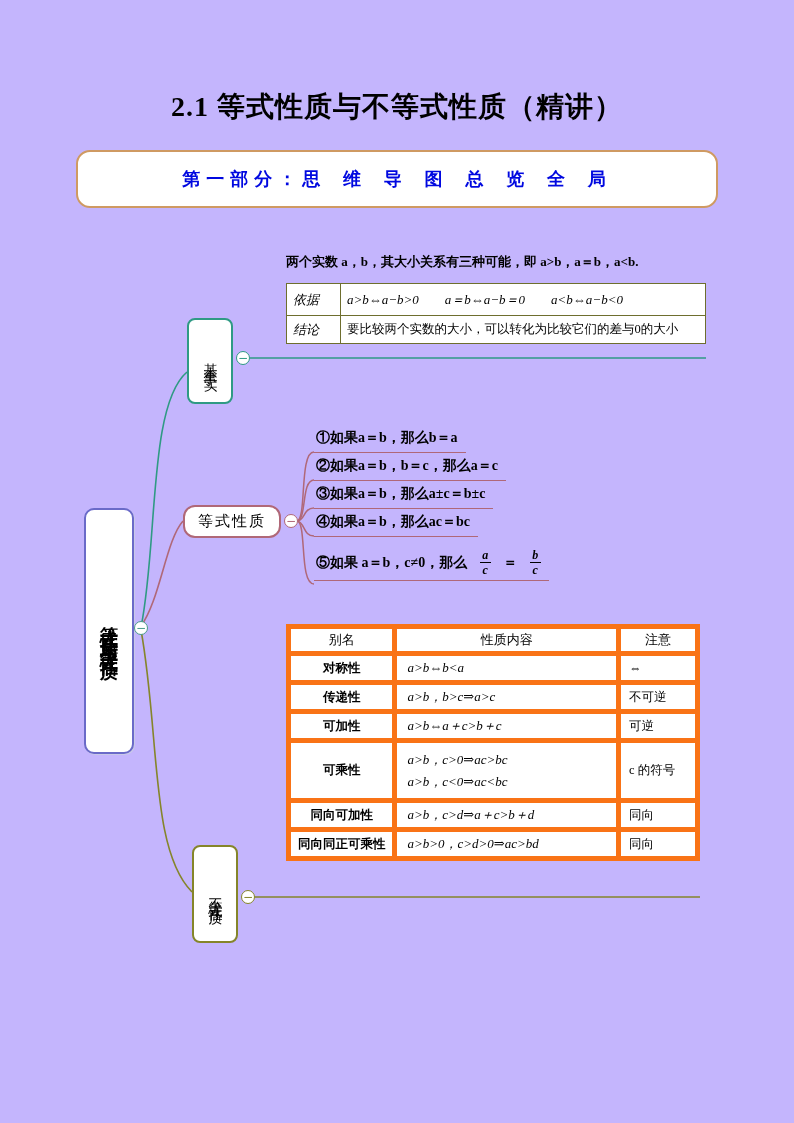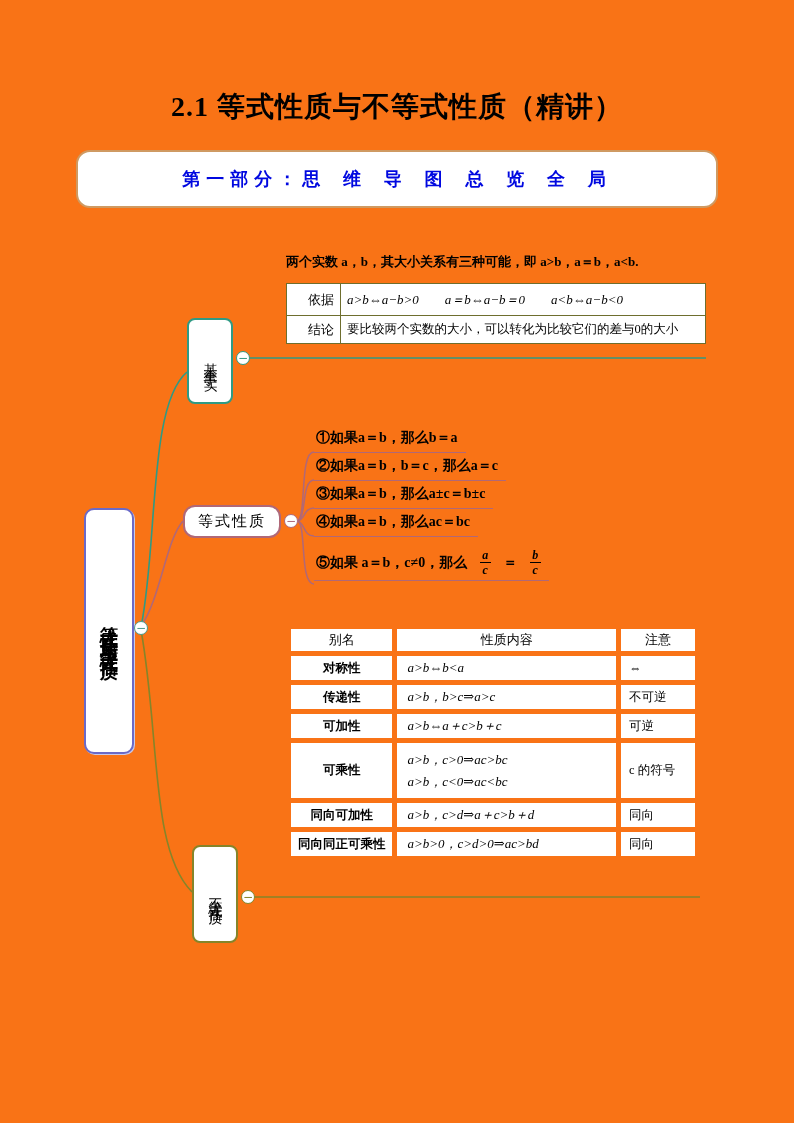--- a/index.html
+++ b/index.html
@@ -3,21 +3,21 @@
 <meta charset="utf-8">
 <style>
   * { margin: 0; padding: 0; box-sizing: border-box; }
   html, body { background: #ffffff; }
   body { font-family: "Liberation Serif", "DejaVu Serif", serif; }
 
   .page {
     position: relative;
     width: 794px;
     height: 1123px;
-    background: #f97316;
+    background: #c4b5fd;
     overflow: hidden;
     margin: 0 auto;
   }
 
   
   .title {
     position: absolute;
     top: 88px;
     left: 0;
     width: 100%;
@@ -139,22 +139,23 @@
     z-index: 2;
     background: #ffffff;
   }
   .facts-table td {
     border: 1px solid #6e6e2e;
     font-size: 13px;
     padding: 2px 6px;
   }
   .facts-table .row-label {
     width: 54px;
-    text-align: right;
+    text-align: left;
     font-weight: normal;
+    font-style: italic;
   }
   .facts-table .math-cell { font-style: italic; height: 32px; }
   .facts-table .text-cell { font-size: 12.5px; height: 28px; }
 
   
   .eq-item {
     position: absolute;
     left: 314px;
     font-size: 14px;
     font-weight: 600;

